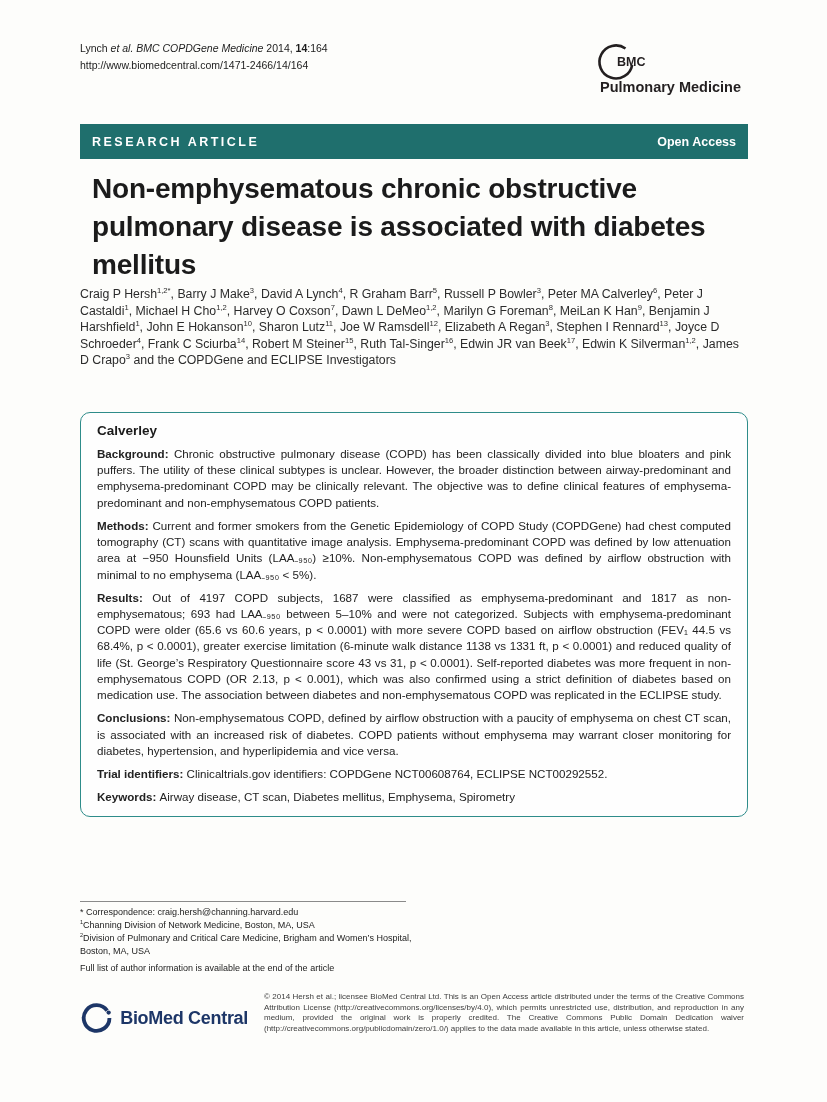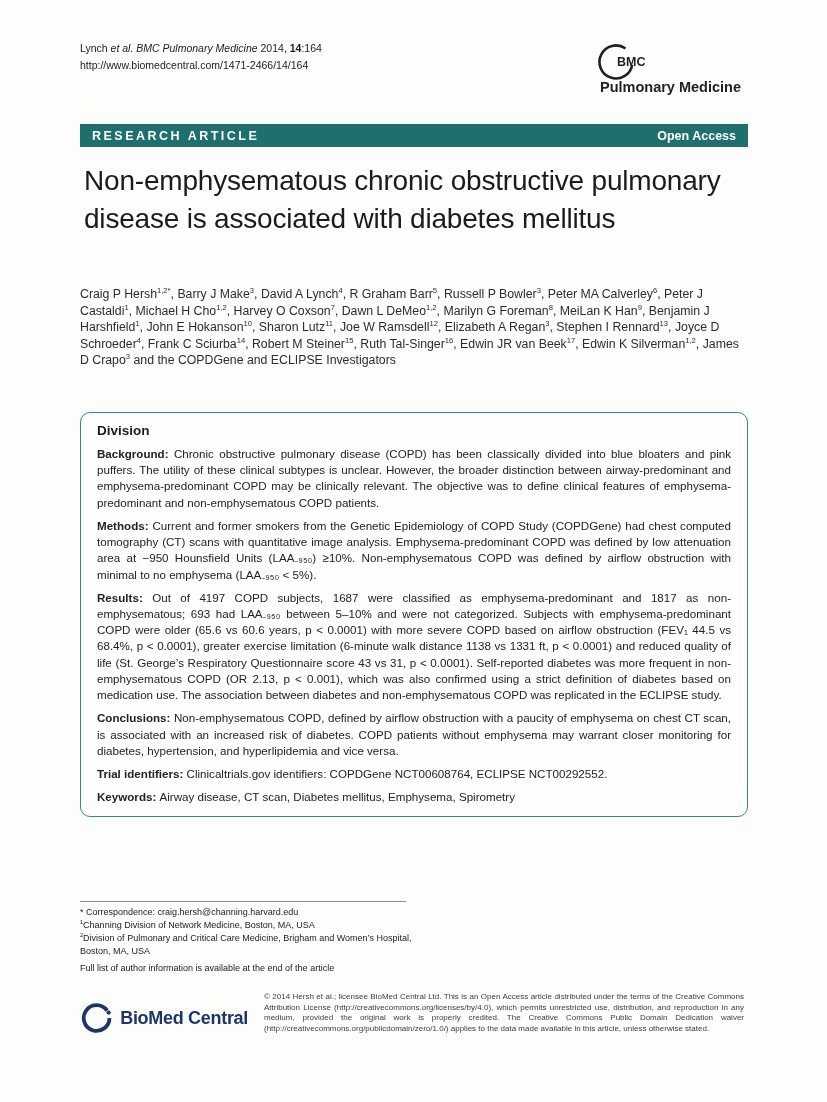--- a/index.html
+++ b/index.html
@@ -17,31 +17,31 @@
     display: flex; justify-content: space-between; align-items: flex-start;
   }
   .cite { font-size: 10.5px; line-height: 1.55; color: #1c1c1c; }
   .cite-url { text-decoration: none; color: #1c1c1c; display: inline-block; margin-top: 1px; }
 
   
   .bmc-logo { width: 162px; position: relative; top: -4px; }
 
   
   .banner {
-    position: absolute; top: 124px; left: 80px; width: 668px; height: 23px;
+    position: absolute; top: 124px; left: 80px; width: 668px; height: 35px;
     background: #1f6f6d; color: #ffffff;
     display: flex; align-items: center; justify-content: space-between; padding: 0 12px;
   }
   .banner-left { font-weight: bold; font-size: 12.5px; letter-spacing: 2.5px; }
   .banner-right { font-weight: bold; font-size: 12.5px; }
 
   
   .title {
-    position: absolute; top: 158px; left: 80px; width: 652px; margin: 4px;
-    font-size: 28px; font-weight: 400; line-height: 1.36; color: #1b1b1b; letter-spacing: -0.2px;
+    position: absolute; top: 158px; left: 80px; width: 652px; margin: 12px;
+    font-size: 28px; font-weight: 700; line-height: 1.36; color: #1b1b1b; letter-spacing: -0.2px;
   }
   .authors {
     position: absolute; top: 286px; left: 80px; width: 666px;
     font-size: 12.3px; line-height: 16.5px; color: #2c2c2c;
   }
   .authors sup, .footnotes sup { font-size: 0.62em; line-height: 0; vertical-align: super; }
 
   
   .abstract {
     position: absolute; top: 412px; left: 80px; width: 668px;
@@ -66,21 +66,21 @@
   .bmcentral-text { font-weight: bold; font-size: 18px; color: #1d3667; letter-spacing: -0.3px; white-space: nowrap; }
   .copyright { margin: 2px 0 0; width: 480px; font-size: 8px; line-height: 10.5px; text-align: justify; color: #3d3d3d; }
 </style>
 </head>
 <body>
 
 <div class="page">
 
   <header class="top">
     <div class="cite">
-      <div><span>Lynch </span><span class="italic">et al. BMC Pulmonary Medicine</span><span> 2014, </span><b>14</b><span>:164</span></div>
+      <div><span>Lynch </span><span class="italic">et al. BMC COPDGene Medicine</span><span> 2014, </span><b>14</b><span>:164</span></div>
       <a class="cite-url" href="#">http://www.biomedcentral.com/1471-2466/14/164</a>
     </div>
 
     <div class="bmc-logo">
       <svg width="162" height="64" viewBox="0 0 162 64" aria-hidden="true">
         <path d="M 37.5 12.5 A 16.5 16.5 0 1 0 44.2 28.9" fill="none" stroke="#231f20" stroke-width="2.6"></path>
         <text x="29" y="30" font-size="12.5" font-weight="bold" fill="#231f20" font-family="Liberation Sans, sans-serif">BMC</text>
         <text x="12" y="56" font-size="14.5" font-weight="bold" fill="#231f20" font-family="Liberation Sans, sans-serif">Pulmonary Medicine</text>
       </svg>
     </div>
@@ -89,21 +89,21 @@
   <div class="banner" style="background: rgb(31, 111, 109);">
     <span class="banner-left">RESEARCH ARTICLE</span>
     <span class="banner-right">Open Access</span>
   </div>
 
   <h1 class="title">Non-emphysematous chronic obstructive pulmonary disease is associated with diabetes mellitus</h1>
 
   <div class="authors"><span>Craig P Hersh<sup>1,2*</sup></span>, <span>Barry J Make<sup>3</sup></span>, <span>David A Lynch<sup>4</sup></span>, <span>R Graham Barr<sup>5</sup></span>, <span>Russell P Bowler<sup>3</sup></span>, <span>Peter MA Calverley<sup>6</sup></span>, <span>Peter J Castaldi<sup>1</sup></span>, <span>Michael H Cho<sup>1,2</sup></span>, <span>Harvey O Coxson<sup>7</sup></span>, <span>Dawn L DeMeo<sup>1,2</sup></span>, <span>Marilyn G Foreman<sup>8</sup></span>, <span>MeiLan K Han<sup>9</sup></span>, <span>Benjamin J Harshfield<sup>1</sup></span>, <span>John E Hokanson<sup>10</sup></span>, <span>Sharon Lutz<sup>11</sup></span>, <span>Joe W Ramsdell<sup>12</sup></span>, <span>Elizabeth A Regan<sup>3</sup></span>, <span>Stephen I Rennard<sup>13</sup></span>, <span>Joyce D Schroeder<sup>4</sup></span>, <span>Frank C Sciurba<sup>14</sup></span>, <span>Robert M Steiner<sup>15</sup></span>, <span>Ruth Tal-Singer<sup>16</sup></span>, <span>Edwin JR van Beek<sup>17</sup></span>, <span>Edwin K Silverman<sup>1,2</sup></span>, <span>James D Crapo<sup>3</sup></span> and the COPDGene and ECLIPSE Investigators</div>
 
   <section class="abstract" style="border-color: rgb(46, 140, 138);">
-    <h2>Division</h2>
+    <h2>Calverley</h2>
     <div>
         <p class="abs-para"><b>Background: </b>Chronic obstructive pulmonary disease (COPD) has been classically divided into blue bloaters and pink puffers. The utility of these clinical subtypes is unclear. However, the broader distinction between airway-predominant and emphysema-predominant COPD may be clinically relevant. The objective was to define clinical features of emphysema-predominant and non-emphysematous COPD patients.</p>
         <p class="abs-para"><b>Methods: </b>Current and former smokers from the Genetic Epidemiology of COPD Study (COPDGene) had chest computed tomography (CT) scans with quantitative image analysis. Emphysema-predominant COPD was defined by low attenuation area at −950 Hounsfield Units (LAA₋₉₅₀) ≥10%. Non-emphysematous COPD was defined by airflow obstruction with minimal to no emphysema (LAA₋₉₅₀ &lt; 5%).</p>
         <p class="abs-para"><b>Results: </b>Out of 4197 COPD subjects, 1687 were classified as emphysema-predominant and 1817 as non-emphysematous; 693 had LAA₋₉₅₀ between 5–10% and were not categorized. Subjects with emphysema-predominant COPD were older (65.6 vs 60.6 years, p &lt; 0.0001) with more severe COPD based on airflow obstruction (FEV₁ 44.5 vs 68.4%, p &lt; 0.0001), greater exercise limitation (6-minute walk distance 1138 vs 1331 ft, p &lt; 0.0001) and reduced quality of life (St. George’s Respiratory Questionnaire score 43 vs 31, p &lt; 0.0001). Self-reported diabetes was more frequent in non-emphysematous COPD (OR 2.13, p &lt; 0.001), which was also confirmed using a strict definition of diabetes based on medication use. The association between diabetes and non-emphysematous COPD was replicated in the ECLIPSE study.</p>
         <p class="abs-para"><b>Conclusions: </b>Non-emphysematous COPD, defined by airflow obstruction with a paucity of emphysema on chest CT scan, is associated with an increased risk of diabetes. COPD patients without emphysema may warrant closer monitoring for diabetes, hypertension, and hyperlipidemia and vice versa.</p>
         <p class="abs-para"><b>Trial identifiers: </b>Clinicaltrials.gov identifiers: COPDGene NCT00608764, ECLIPSE NCT00292552.</p>
         <p class="abs-para"><b>Keywords: </b>Airway disease, CT scan, Diabetes mellitus, Emphysema, Spirometry</p>
       </div>
   </section>
 

